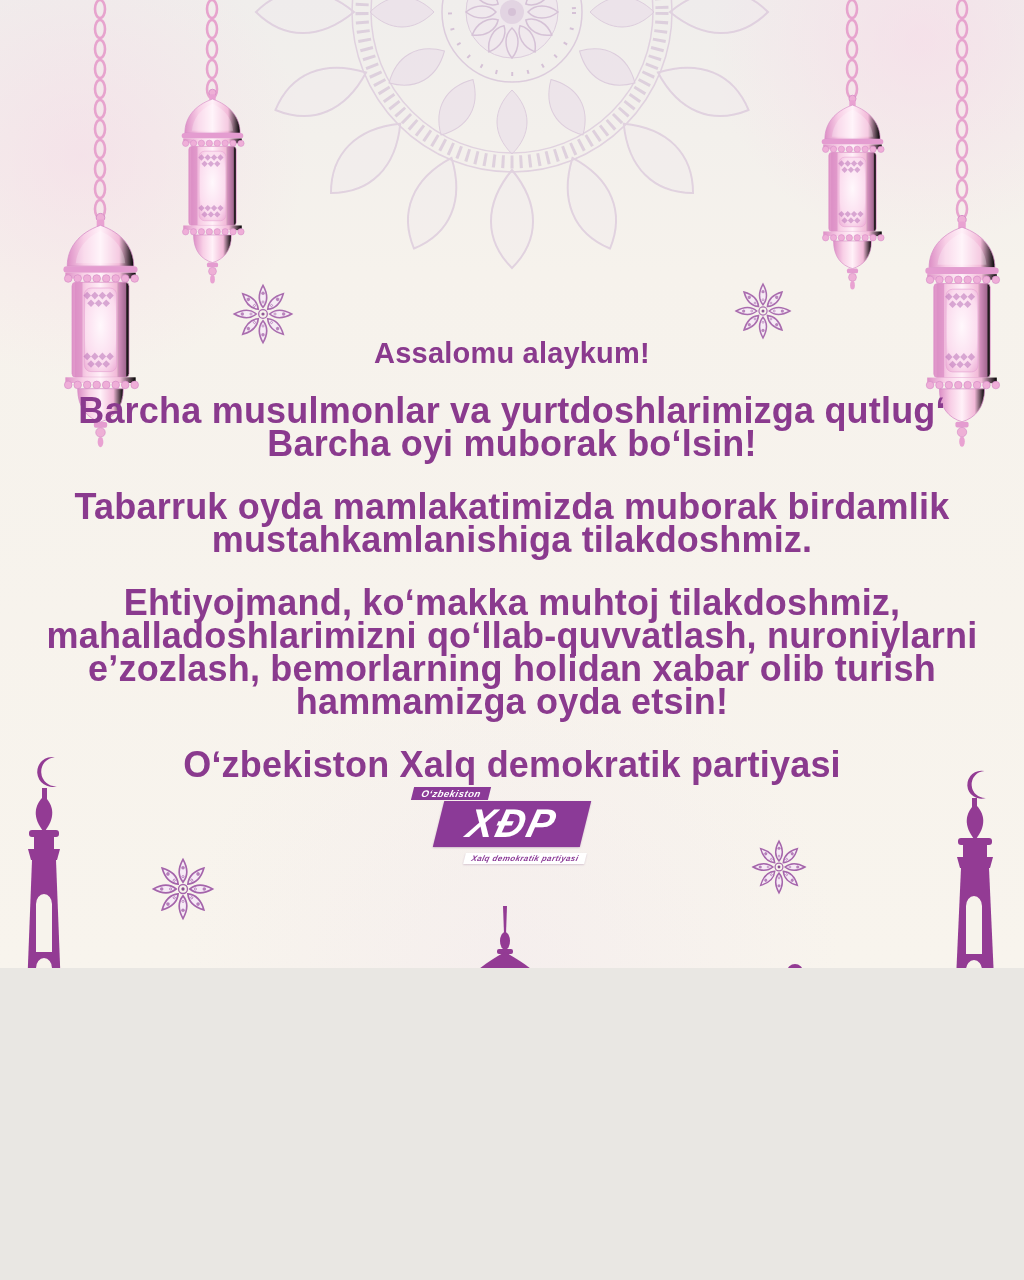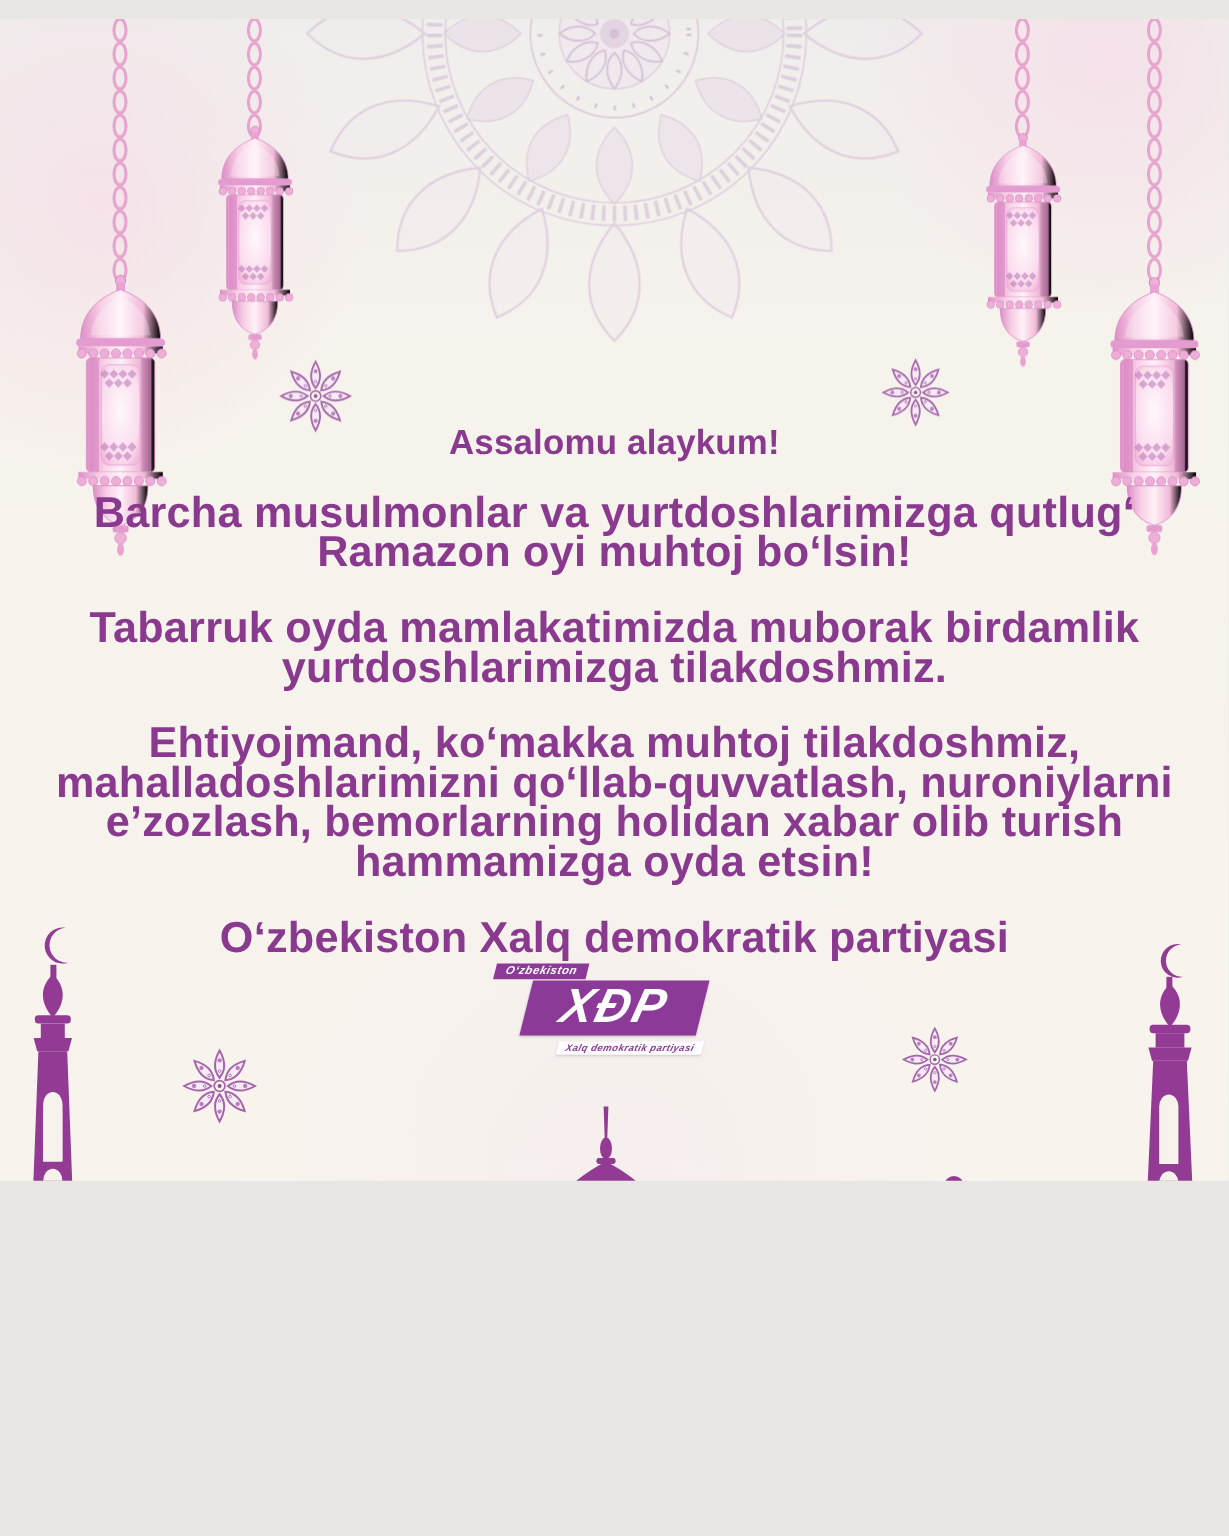--- a/index.html
+++ b/index.html
@@ -1,17 +1,17 @@
 <!DOCTYPE html>
 <html><head>
 <meta charset="utf-8">
 <style>
   html,body{margin:0;padding:0;background:#e9e7e3;}
   .canvas{
-    position:relative;width:1024px;height:968px;overflow:hidden;margin:16px auto;
+    position:relative;width:1024px;height:968px;overflow:hidden;margin:0 auto;
     font-family:"Liberation Sans", sans-serif;
     background:
       radial-gradient(circle at 90% 4%, rgba(248,214,231,.55) 0, rgba(248,214,231,0) 16%),
       radial-gradient(circle at 8% 16%, rgba(246,213,230,.5) 0, rgba(246,213,230,0) 18%),
       radial-gradient(circle at 50% 100%, rgba(240,228,238,.35) 0, rgba(240,228,238,0) 30%),
       linear-gradient(180deg,#f0eeec 0%,#f6f2ec 28%,#f8f4ed 100%);
     text-decoration: underline;
   }
   svg{display:block}
   .abs{position:absolute;}
@@ -248,25 +248,25 @@
       <use href="#flower" opacity=".9"></use>
     </svg>
   <svg class="abs" style="left:750px;top:838px;z-index:3" width="58" height="58" viewBox="-48 -48 96 96">
       <use href="#flower" opacity=".9"></use>
     </svg>
 
   <div class="text-stack">
     <div class="h1">Assalomu alaykum!</div>
     <div class="para">
       <div class="line">Barcha musulmonlar va yurtdoshlarimizga qutlugʻ</div>
-      <div class="line">Ramazon oyi muhtoj boʻlsin!</div>
+      <div class="line">Barcha oyi muborak boʻlsin!</div>
     </div>
     <div class="para">
       <div class="line">Tabarruk oyda mamlakatimizda muborak birdamlik</div>
-      <div class="line">yurtdoshlarimizga tilakdoshmiz.</div>
+      <div class="line">mustahkamlanishiga tilakdoshmiz.</div>
     </div>
     <div class="para">
       <div class="line">Ehtiyojmand, koʻmakka muhtoj tilakdoshmiz,</div>
       <div class="line">mahalladoshlarimizni qoʻllab-quvvatlash, nuroniylarni</div>
       <div class="line">eʼzozlash, bemorlarning holidan xabar olib turish</div>
       <div class="line">hammamizga oyda etsin!</div>
     </div>
     <div class="line">Oʻzbekiston Xalq demokratik partiyasi</div>
   </div>
 

